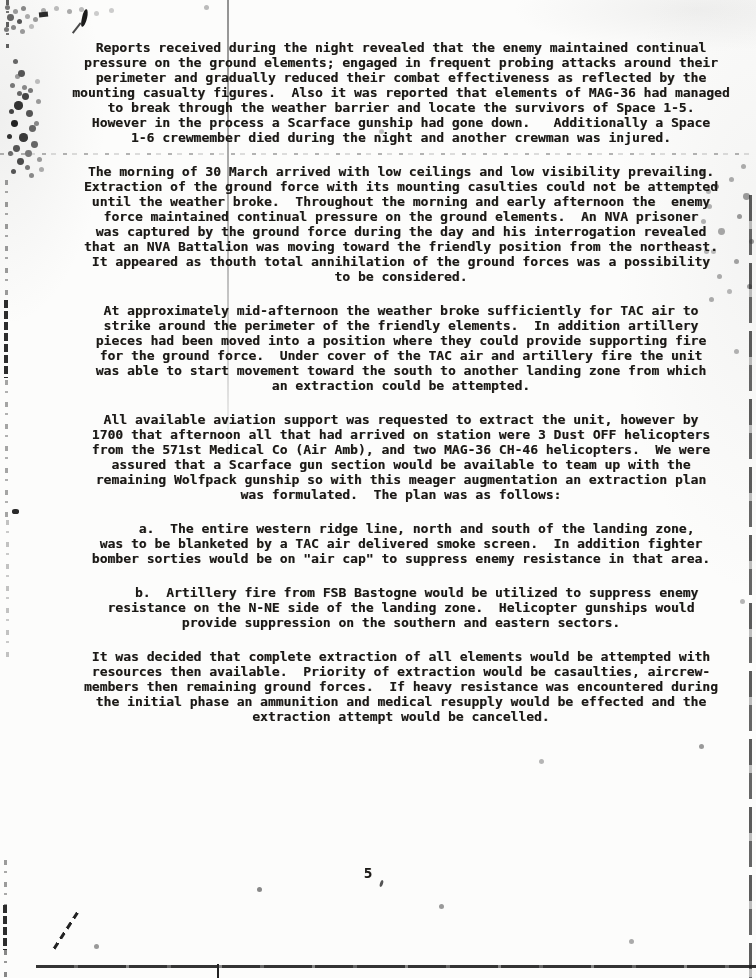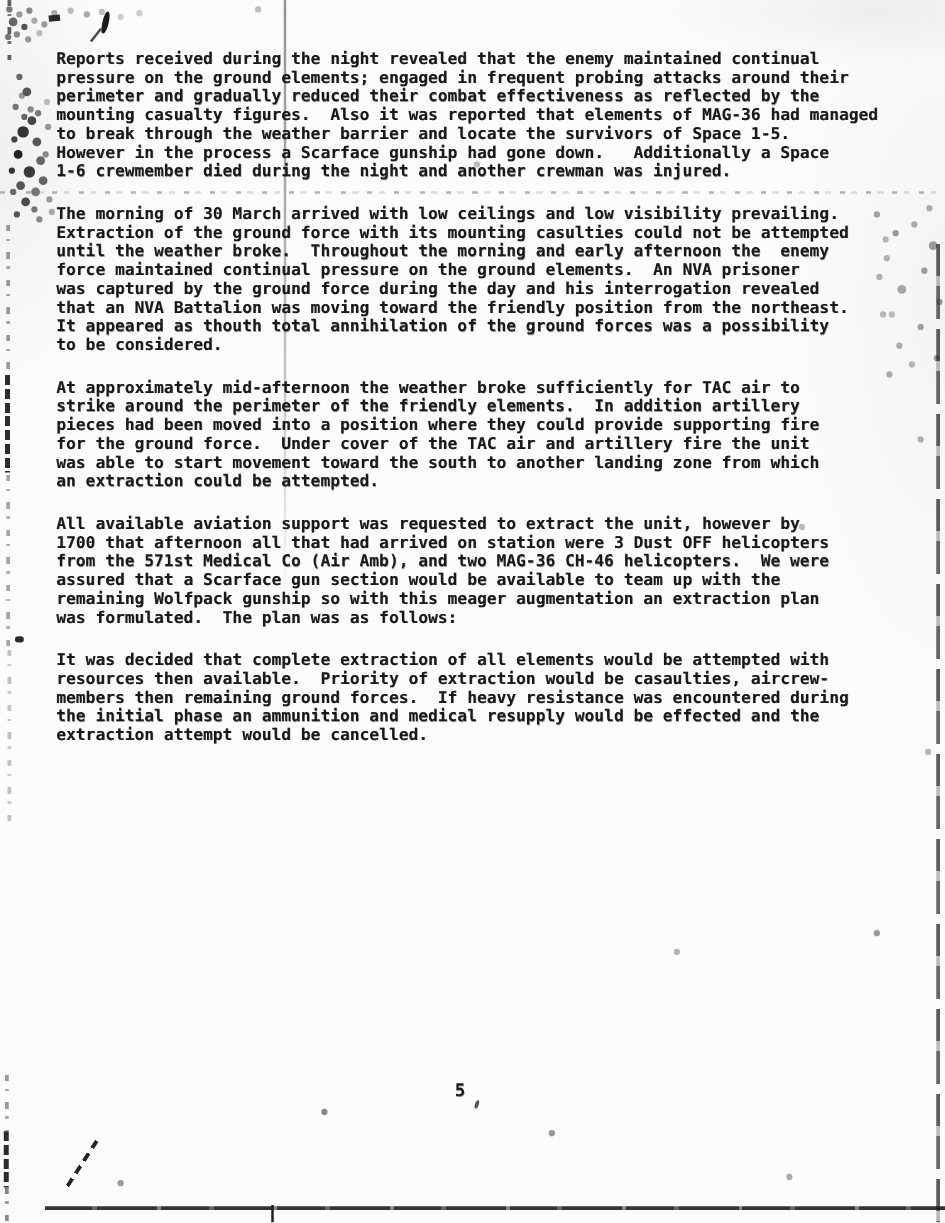--- a/index.html
+++ b/index.html
@@ -11,21 +11,21 @@
       radial-gradient(ellipse 200px 500px at 100% 25%, rgba(170,170,170,.10), transparent 70%),
       radial-gradient(ellipse 150px 300px at 0% 12%, rgba(150,150,150,.12), transparent 70%),
       #fcfcfb;
   }
   .text-block {
     position:absolute; left:45px; top:40px; width:712px;
     font-size:13px; line-height:15px; font-weight:bold;
     color:#1b1916; letter-spacing:0;
     text-shadow:0.4px 0.2px 0 rgba(30,27,22,.45);
   }
-  .text-block p { margin:0 0 19px 0; white-space:pre-wrap; }
+  .text-block p { margin:0 0 19px 0; white-space:pre-wrap;text-align:center; }
   .page-number {
     position:absolute; left:356px; top:866px; width:24px; text-align:center;
     font-size:14px; line-height:15px; font-weight:bold; color:#1b1916;
     text-shadow:0.4px 0.2px 0 rgba(30,27,22,.45);
   }
   
   .artifact { position:absolute; pointer-events:none; }
   .vdash {
     width:3px;
     background-image:repeating-linear-gradient(180deg,
@@ -162,20 +162,26 @@
 pieces had been moved into a position where they could provide supporting fire
 for the ground force.  Under cover of the TAC air and artillery fire the unit
 was able to start movement toward the south to another landing zone from which
 an extraction could be attempted.</p>
   <p>All available aviation support was requested to extract the unit, however by
 1700 that afternoon all that had arrived on station were 3 Dust OFF helicopters
 from the 571st Medical Co (Air Amb), and two MAG-36 CH-46 helicopters.  We were
 assured that a Scarface gun section would be available to team up with the
 remaining Wolfpack gunship so with this meager augmentation an extraction plan
 was formulated.  The plan was as follows:</p>
+  <p>    a.  The entire western ridge line, north and south of the landing zone,
+was to be blanketed by a TAC air delivered smoke screen.  In addition fighter
+bomber sorties would be on "air cap" to suppress enemy resistance in that area.</p>
+  <p>    b.  Artillery fire from FSB Bastogne would be utilized to suppress enemy
+resistance on the N-NE side of the landing zone.  Helicopter gunships would
+provide suppression on the southern and eastern sectors.</p>
   <p>It was decided that complete extraction of all elements would be attempted with
 resources then available.  Priority of extraction would be casaulties, aircrew-
 members then remaining ground forces.  If heavy resistance was encountered during
 the initial phase an ammunition and medical resupply would be effected and the
 extraction attempt would be cancelled.</p>
 </main>
 
 <div class="page-number">5</div>
 
 </body></html>

